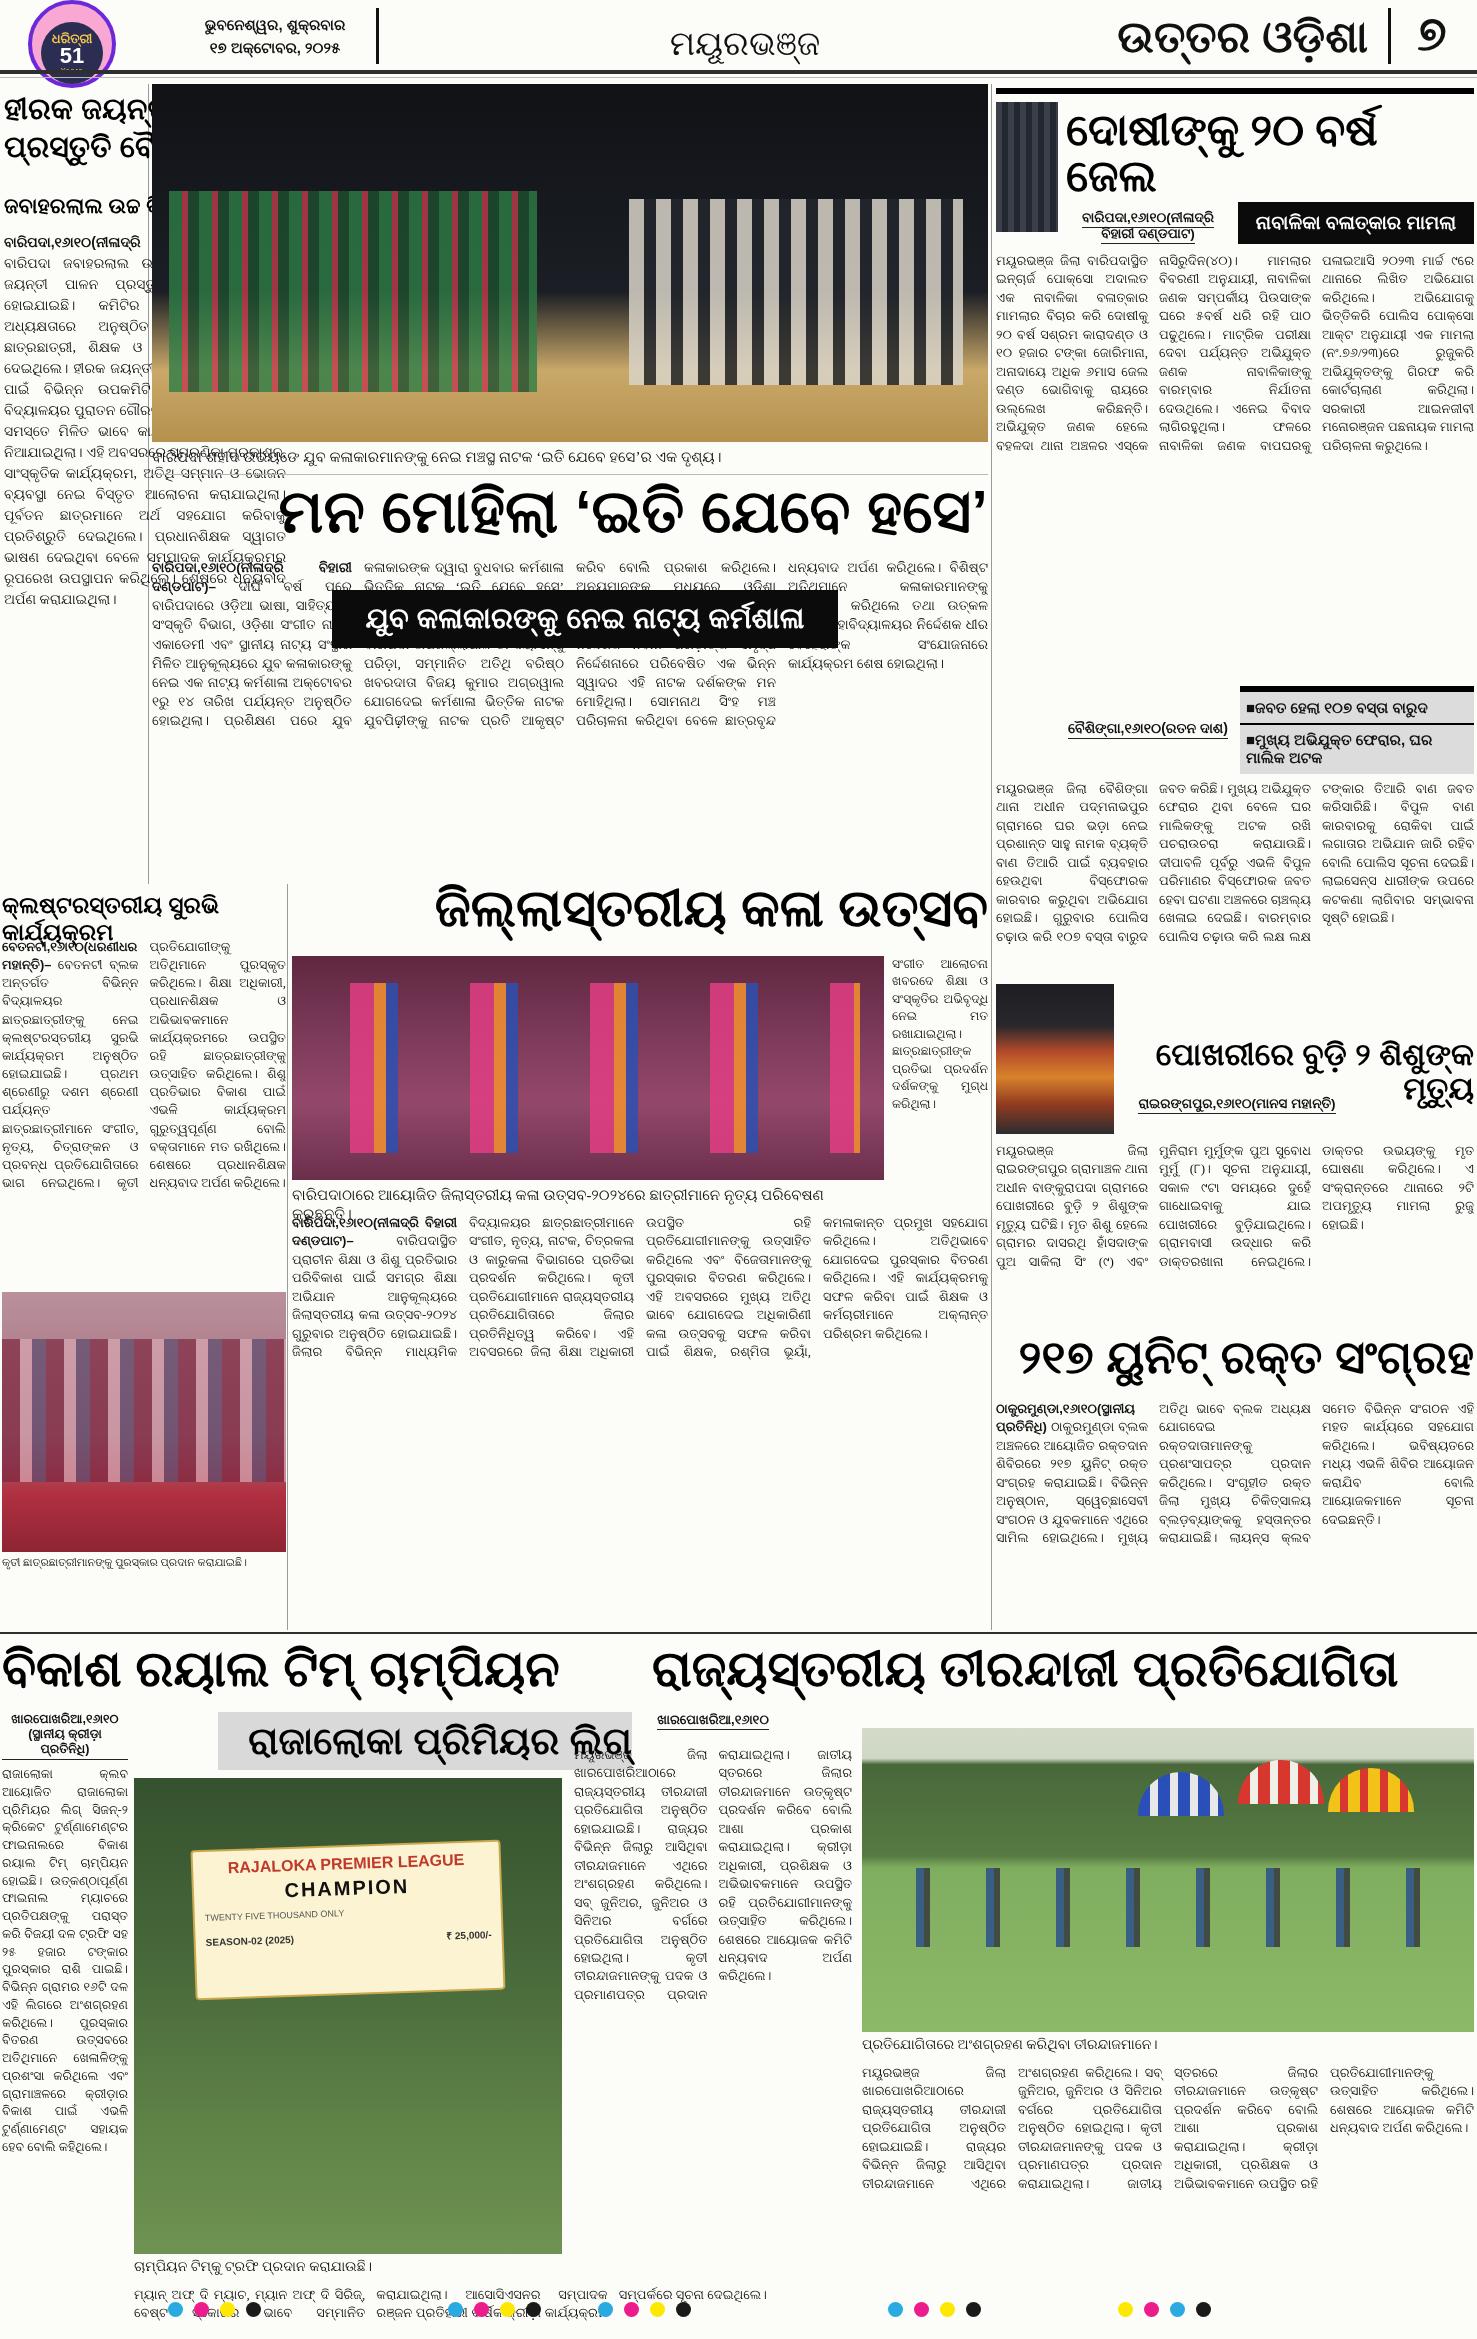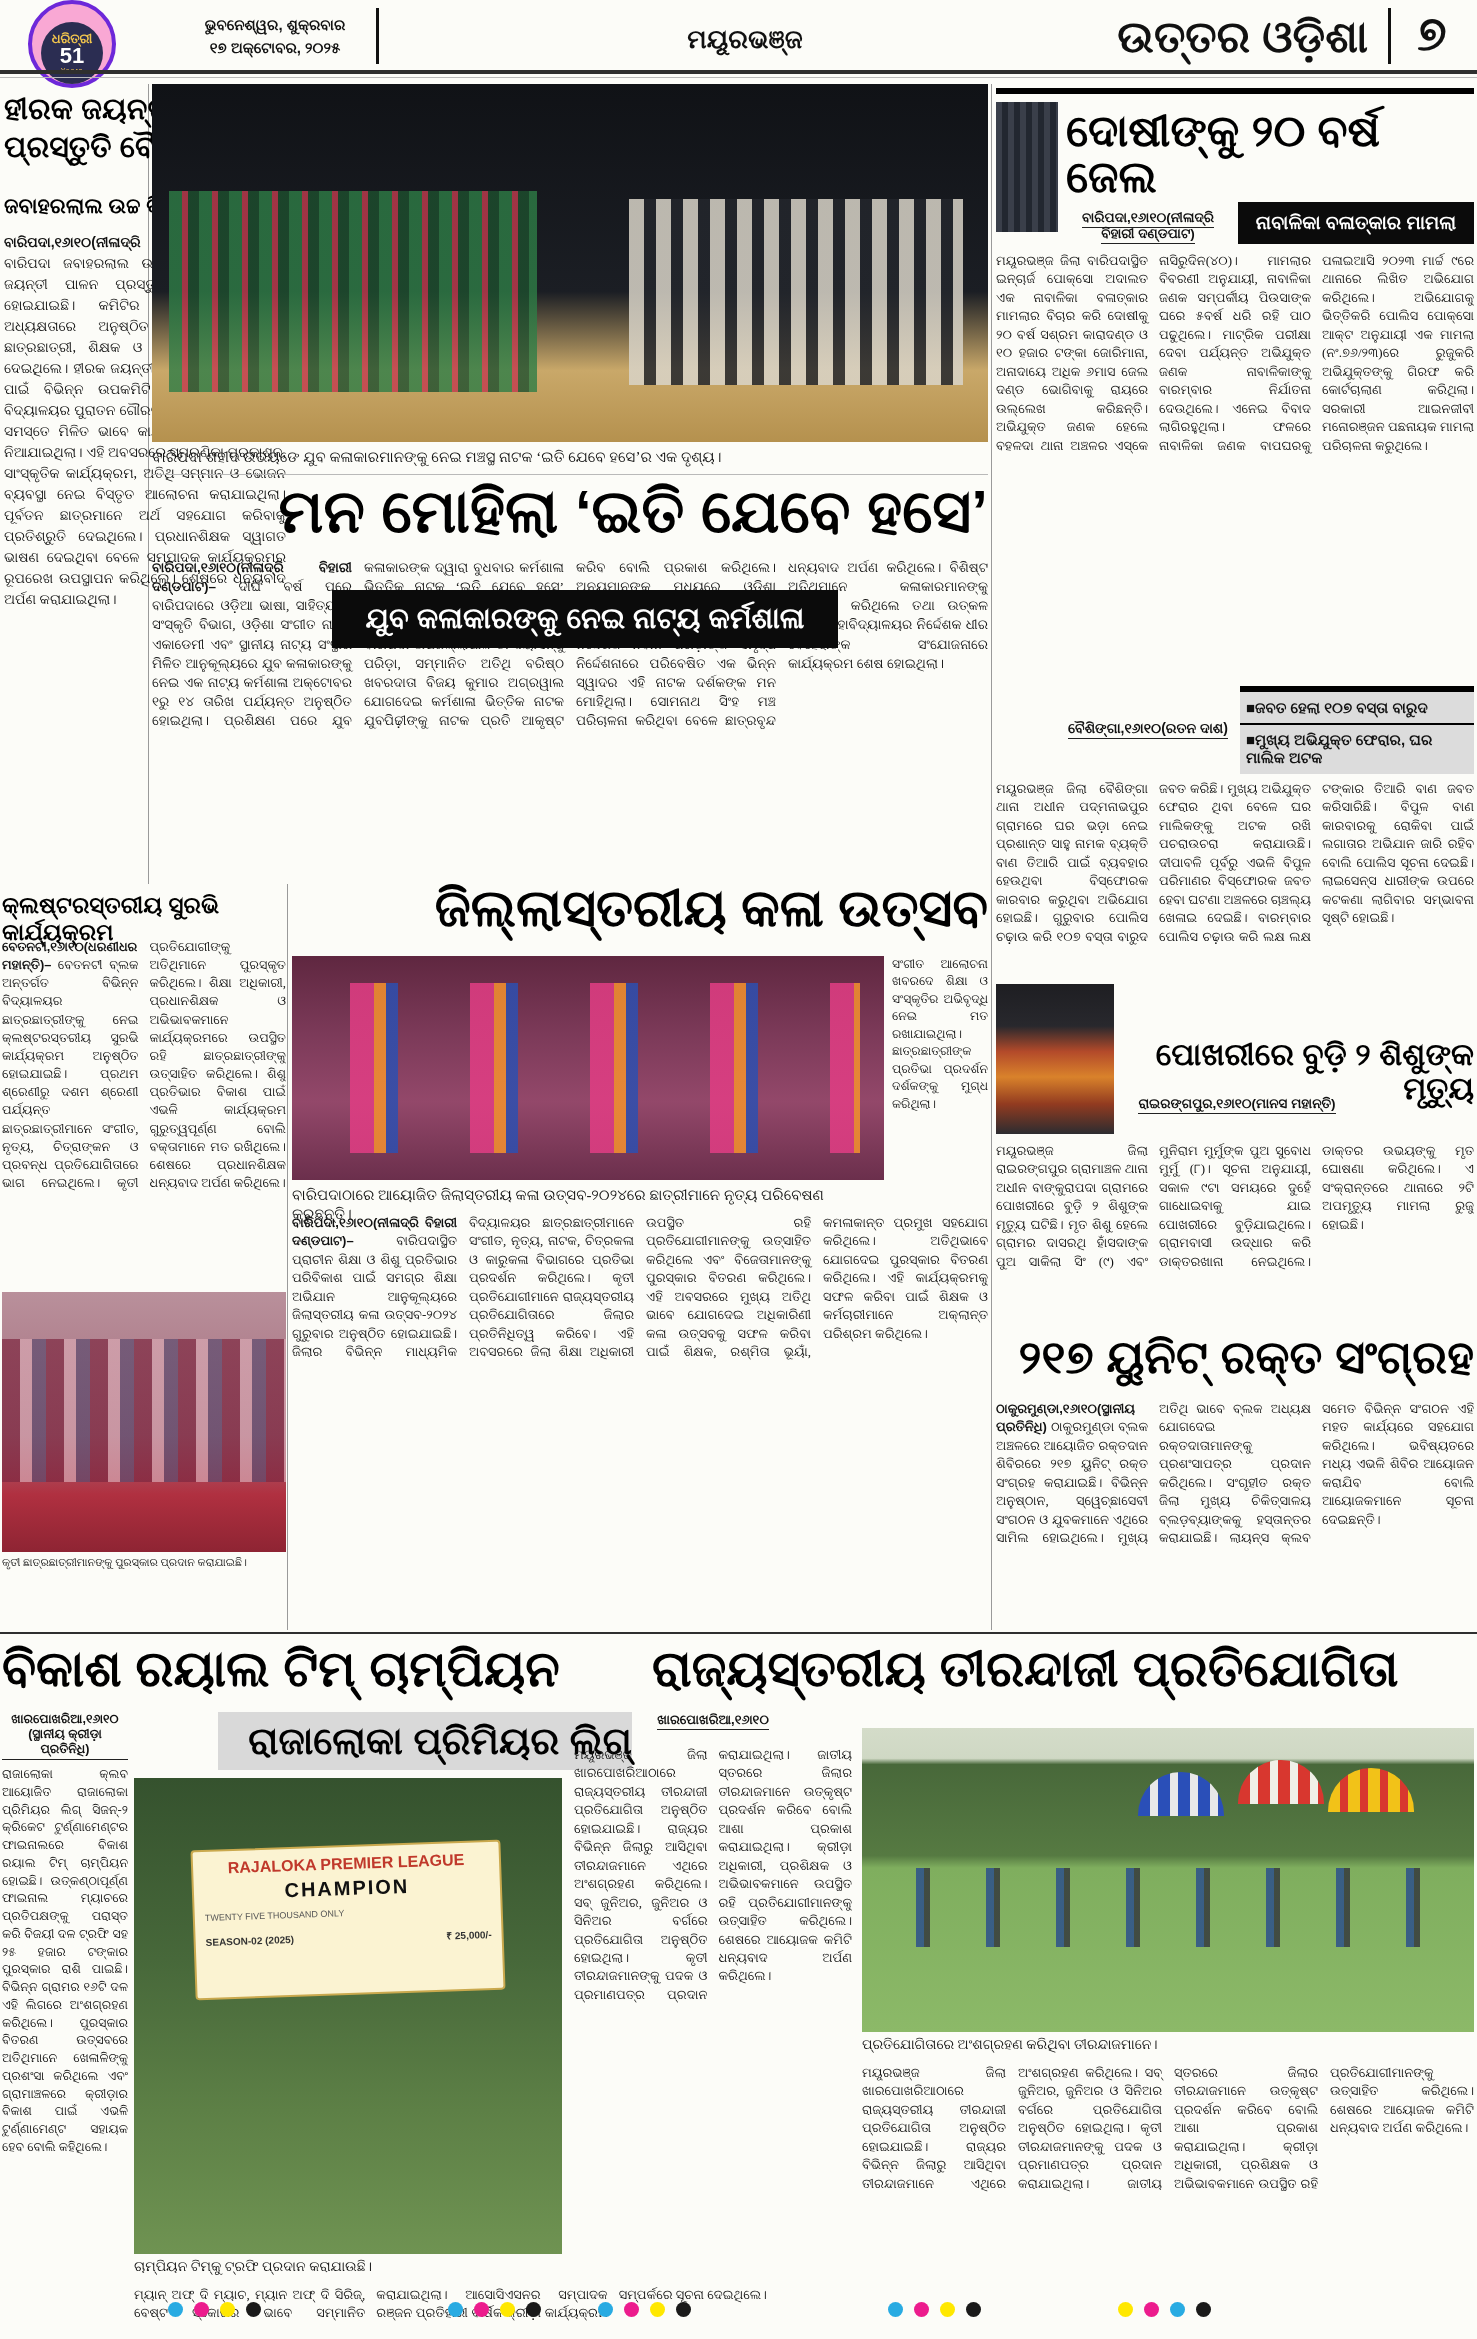--- a/index.html
+++ b/index.html
@@ -10,21 +10,21 @@
   
   .logo-outer{width:80px;height:80px;border-radius:50%;background:#f9a8d4;
               border:4px solid #6d28d9;display:flex;align-items:flex-end;justify-content:center;}
   .logo-inner{width:62px;height:62px;border-radius:50%;background:#2b2d52;color:#f3c64d;
               display:flex;flex-direction:column;align-items:center;justify-content:center;line-height:1;}
   .logo-name{font-size:13px;font-weight:bold;}
   .logo-num{font-size:22px;font-weight:bold;color:#fff;}
   .logo-years{font-size:7px;color:#f3c64d;letter-spacing:1px;}
   .m-dates{font-weight:bold;font-size:15px;line-height:1.55;text-align:center;}
   .vbar{width:3px;background:#111;}
-  .m-center{font-size:26px;font-weight:700;text-align:center;}
+  .m-center{font-size:34px;font-weight:400;text-align:center;}
   .m-right{font-size:44px;font-weight:800;text-align:right;}
   .m-page{font-size:48px;font-weight:800;text-align:center;}
   .rule-h{background:#2f2f2f;}
   .rule-l{background:#b9b9b9;}
   .rule-v{background:#9a9a9a;width:1px;}
   
   .h1{font-weight:800;color:#000;font-family:"Liberation Sans",sans-serif;}
   .center{text-align:right;}
   .blackbox{background:#0b0b0b;color:#fff;display:flex;align-items:center;justify-content:center;
             font-weight:bold;font-family:"Liberation Sans",sans-serif;}
@@ -126,21 +126,21 @@
   <div class="abs rule-l" style="left:152px;top:474px;width:836px;height:1px;"></div>
   <div class="abs h1 center" style="left:152px;top:482px;width:836px;font-size:60px;line-height:1.0;">ମନ ମୋହିଲା ‘ଇତି ଯେବେ ହସେ’</div>
   <div class="abs body-col cols4" style="left:152px;top:558px;width:836px;height:316px;">
     <span class="dl">ବାରିପଦା,୧୬ା୧୦(ନୀଳାଦ୍ରି ବିହାରୀ ଦଣ୍ଡପାଟ)–</span>
     <span>ଦୀର୍ଘ ବର୍ଷ ପରେ ବାରିପଦାରେ ଓଡ଼ିଆ ଭାଷା, ସାହିତ୍ୟ ଓ ସଂସ୍କୃତି ବିଭାଗ, ଓଡ଼ିଶା ସଂଗୀତ ନାଟକ ଏକାଡେମୀ ଏବଂ ସ୍ଥାନୀୟ ନାଟ୍ୟ ସଂସ୍ଥାର ମିଳିତ ଆନୁକୂଲ୍ୟରେ ଯୁବ କଳାକାରଙ୍କୁ ନେଇ ଏକ ନାଟ୍ୟ କର୍ମଶାଳା ଅକ୍ଟୋବର ୧ରୁ ୧୪ ତାରିଖ ପର୍ଯ୍ୟନ୍ତ ଅନୁଷ୍ଠିତ ହୋଇଥିଲା। ପ୍ରଶିକ୍ଷଣ ପରେ ଯୁବ କଳାକାରଙ୍କ ଦ୍ୱାରା ବୁଧବାର କର୍ମଶାଳା ଭିତ୍ତିକ ନାଟକ ‘ଇତି ଯେବେ ହସେ’ ସ୍ଥାନୀୟ ଶହୀଦ ଭବନରେ ପରିବେଷିତ ହୋଇଯାଇଛି। ମୁଖ୍ୟବକ୍ତା ଭାବେ ବାରିପଦା ଉପଜିଲ୍ଲାପାଳ ଡ. ଦୟାସିନ୍ଧୁ ପରିଡ଼ା, ସମ୍ମାନିତ ଅତିଥି ବରିଷ୍ଠ ଖବରଦାତା ବିଜୟ କୁମାର ଅଗ୍ରୱାଲ ଯୋଗଦେଇ କର୍ମଶାଳା ଭିତ୍ତିକ ନାଟକ ଯୁବପିଢ଼ୀଙ୍କୁ ନାଟକ ପ୍ରତି ଆକୃଷ୍ଟ କରିବ ବୋଲି ପ୍ରକାଶ କରିଥିଲେ। ଅନ୍ୟମାନଙ୍କ ମଧ୍ୟରେ ଓଡ଼ିଶା ନାଟ୍ୟସଂଘର ସମ୍ପାଦକ ସନ୍ତୋଷ ମହାନ୍ତି ଉପସ୍ଥିତ ଥିଲେ। ନାଟ୍ୟଶାଳାର ନିର୍ଦ୍ଦେଶକ ନବୀନ ପରିଡ଼ାଙ୍କ ସମୃଦ୍ଧ ନିର୍ଦ୍ଦେଶନାରେ ପରିବେଷିତ ଏକ ଭିନ୍ନ ସ୍ୱାଦର ଏହି ନାଟକ ଦର୍ଶକଙ୍କ ମନ ମୋହିଥିଲା। ସୋମନାଥ ସିଂହ ମଞ୍ଚ ପରିଚାଳନା କରିଥିବା ବେଳେ ଛାତ୍ରବୃନ୍ଦ ଧନ୍ୟବାଦ ଅର୍ପଣ କରିଥିଲେ। ବିଶିଷ୍ଟ ଅତିଥିମାନେ କଳାକାରମାନଙ୍କୁ ଉତ୍ସାହିତ କରିଥିଲେ ତଥା ଉତ୍କଳ ସଂଗୀତ ମହାବିଦ୍ୟାଳୟର ନିର୍ଦ୍ଦେଶକ ଧୀର ବେହେରାଙ୍କ ସଂଯୋଜନାରେ କାର୍ଯ୍ୟକ୍ରମ ଶେଷ ହୋଇଥିଲା।</span>
   </div>
   <div class="abs blackbox" style="left:332px;top:590px;width:506px;height:58px;font-size:29px;">ଯୁବ କଳାକାରଙ୍କୁ ନେଇ ନାଟ୍ୟ କର୍ମଶାଳା</div>
 
   <div class="abs" style="left:996px;top:88px;width:478px;height:6px;background:#000;"></div>
   <div class="abs photo jailpic" style="left:996px;top:102px;width:62px;height:130px;"></div>
-  <div class="abs h1" style="left:1066px;top:108px;width:408px;font-size:44px;line-height:1.05;">ଦୋଷୀଙ୍କୁ ୨୦ ବର୍ଷ ଜେଲ</div>
+  <div class="abs h1" style="left:1066px;top:108px;width:408px;font-size:44px;line-height:1.05;font-family:Liberation Serif, serif;">ଦୋଷୀଙ୍କୁ ୨୦ ବର୍ଷ ଜେଲ</div>
   <div class="abs dateline-block" style="left:1064px;top:210px;width:168px;font-size:13.5px;">
     <span class="u">ବାରିପଦା,୧୬ା୧୦(ନୀଳାଦ୍ରି ବିହାରୀ ଦଣ୍ଡପାଟ)</span>
   </div>
   <div class="abs blackbox" style="left:1238px;top:202px;width:236px;height:42px;font-size:19px;">ନାବାଳିକା ବଳାତ୍କାର ମାମଲା</div>
   <div class="abs body-col cols3" style="left:996px;top:252px;width:478px;height:344px;font-size:13px;">ମୟୂରଭଞ୍ଜ ଜିଲା ବାରିପଦାସ୍ଥିତ ଇନ୍ଚାର୍ଜ ପୋକ୍ସୋ ଅଦାଲତ ଏକ ନାବାଳିକା ବଳାତ୍କାର ମାମଲାର ବିଚାର କରି ଦୋଷୀକୁ ୨୦ ବର୍ଷ ସଶ୍ରମ କାରାଦଣ୍ଡ ଓ ୧୦ ହଜାର ଟଙ୍କା ଜୋରିମାନା, ଅନାଦାୟେ ଅଧିକ ୬ମାସ ଜେଲ ଦଣ୍ଡ ଭୋଗିବାକୁ ରାୟରେ ଉଲ୍ଲେଖ କରିଛନ୍ତି। ଅଭିଯୁକ୍ତ ଜଣକ ହେଲେ ବହଳଦା ଥାନା ଅଞ୍ଚଳର ଏସ୍‌କେ ନାସିରୁଦିନ(୪୦)। ମାମଲାର ବିବରଣୀ ଅନୁଯାୟୀ, ନାବାଳିକା ଜଣକ ସମ୍ପର୍କୀୟ ପିଉସାଙ୍କ ଘରେ ୫ବର୍ଷ ଧରି ରହି ପାଠ ପଢୁଥିଲେ। ମାଟ୍ରିକ ପରୀକ୍ଷା ଦେବା ପର୍ଯ୍ୟନ୍ତ ଅଭିଯୁକ୍ତ ଜଣକ ନାବାଳିକାଙ୍କୁ ବାରମ୍ବାର ନିର୍ଯାତନା ଦେଉଥିଲେ। ଏନେଇ ବିବାଦ ଲାଗିରହୁଥିଲା। ଫଳରେ ନାବାଳିକା ଜଣକ ବାପଘରକୁ ପଳାଇଆସି ୨୦୨୩ ମାର୍ଚ୍ଚ ୯ରେ ଥାନାରେ ଲିଖିତ ଅଭିଯୋଗ କରିଥିଲେ। ଅଭିଯୋଗକୁ ଭିତ୍ତିକରି ପୋଲିସ ପୋକ୍ସୋ ଆକ୍ଟ ଅନୁଯାୟୀ ଏକ ମାମଲା (ନଂ.୭୬/୨୩)ରେ ରୁଜୁକରି ଅଭିଯୁକ୍ତଙ୍କୁ ଗିରଫ କରି କୋର୍ଟଚାଲାଣ କରିଥିଲା। ସରକାରୀ ଆଇନଜୀବୀ ମନୋରଞ୍ଜନ ପଛନାୟକ ମାମଲା ପରିଚାଳନା କରୁଥିଲେ।</div>
 
   <div class="abs dateline-block" style="left:1068px;top:720px;width:160px;font-size:14px;">
     <span class="u">ବୈଶିଙ୍ଗା,୧୬ା୧୦(ରତନ ଦାଶ)</span>
   </div>
   <div class="abs bulletbox" style="left:1240px;top:686px;width:234px;">

